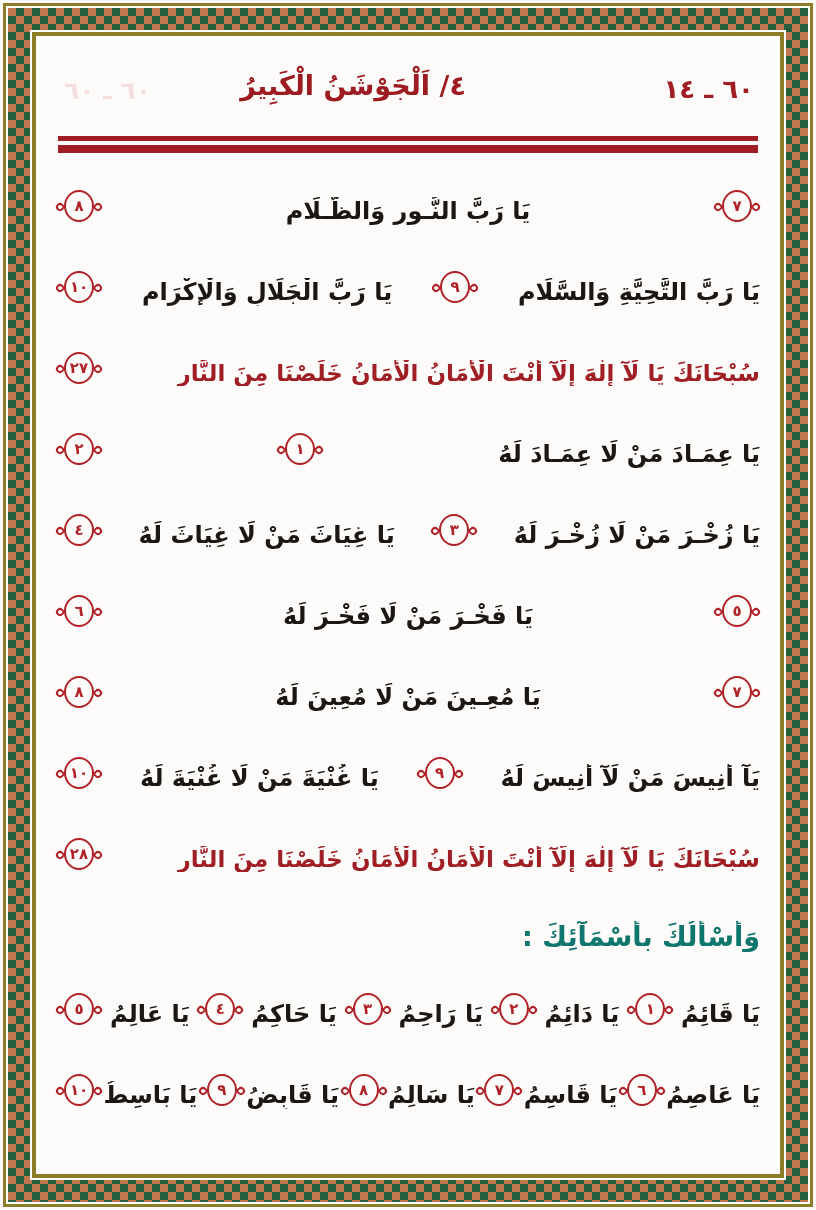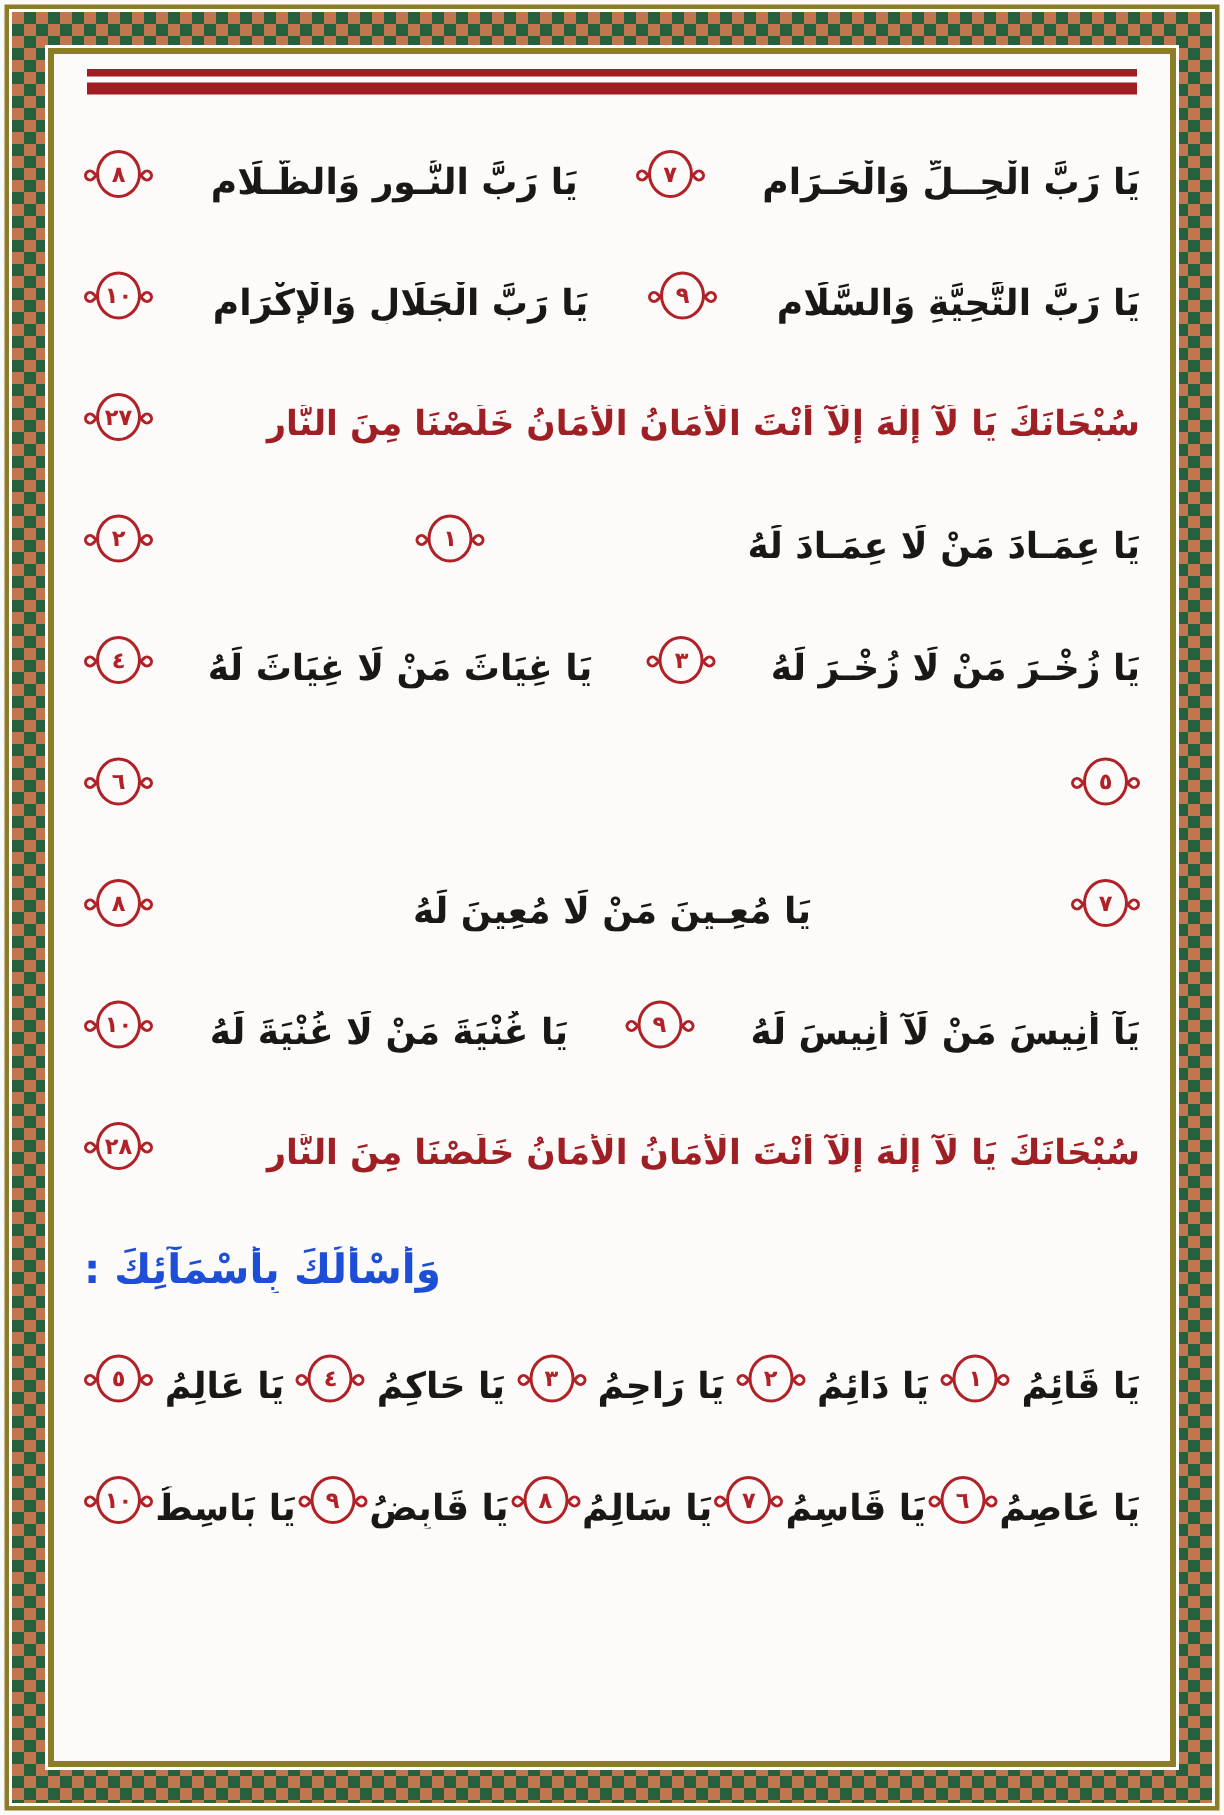--- a/index.html
+++ b/index.html
@@ -63,21 +63,21 @@
   .dua-lines{margin-top:12px;display:flex;flex-direction:column;}
   .line{
     height:81px;min-width:0;
     display:flex;align-items:center;justify-content:space-between;
     direction:rtl;
     font-size:24px;font-weight:bold;color:#1b1714;
     white-space:nowrap;
   }
   .line .seg{flex-shrink:1;min-width:0;overflow:hidden;margin-top:11px;}
   .line.red{color:#a01f25;font-size:23px;}
-  .line.heading{justify-content:flex-end;height:74px;color:#1d4ed8;font-size:27px;}
+  .line.heading{justify-content:flex-start;height:74px;color:#0f766e;font-size:27px;}
   
   .num{
     flex:none;
     min-width:30px;height:32px;box-sizing:border-box;
     padding:0 3px;
     border:2px solid #b02228;border-radius:50%;
     display:inline-flex;align-items:center;justify-content:center;
     font-size:15px;font-weight:bold;color:#b02228;
     position:relative;margin:0 8px;
     background:#fcfbf9;
@@ -91,26 +91,30 @@
   .num::after{left:-10px;transform:rotate(-135deg);}
 </style>
 </head>
 <body>
 
 <div class="page-frame">
   <div class="outer-line">
     <div class="ornament-band">
       <div class="inner-sheet">
 
+        <div class="header">
+          <span class="watermark">٦٠ ـ ٦٠</span>
+          <span class="page-title">٤/ اَلْجَوْشَنُ الْكَبِيرُ</span>
+          <span class="page-number">٦٠ ـ ١٤</span>
+        </div>
 
         <div class="header-divider"></div>
 
         <div class="dua-lines">
             <div class="line black">
-              <span class="seg">يَا رَبَّ الْحِــلِّ وَالْحَـرَامِ</span>
               <span class="num">٧</span>
               <span class="seg">يَا رَبَّ النُّـورِ وَالظَّـلَامِ</span>
               <span class="num">٨</span>
             </div>
             <div class="line black">
               <span class="seg">يَا رَبَّ التَّحِيَّةِ وَالسَّلَامِ</span>
               <span class="num">٩</span>
               <span class="seg">يَا رَبَّ الْجَلَالِ وَالْإِكْرَامِ</span>
               <span class="num">١٠</span>
             </div>
@@ -124,20 +128,21 @@
               <span class="num">٢</span>
             </div>
             <div class="line black">
               <span class="seg">يَا زُخْـرَ مَنْ لَا زُخْـرَ لَهُ</span>
               <span class="num">٣</span>
               <span class="seg">يَا غِيَاثَ مَنْ لَا غِيَاثَ لَهُ</span>
               <span class="num">٤</span>
             </div>
             <div class="line black">
               <span class="num">٥</span>
+              <span class="seg">يَا فَخْـرَ مَنْ لَا فَخْـرَ لَهُ</span>
               <span class="num">٦</span>
             </div>
             <div class="line black">
               <span class="num">٧</span>
               <span class="seg">يَا مُعِـينَ مَنْ لَا مُعِينَ لَهُ</span>
               <span class="num">٨</span>
             </div>
             <div class="line black">
               <span class="seg">يَآ أَنِيسَ مَنْ لَآ أَنِيسَ لَهُ</span>
               <span class="num">٩</span>

